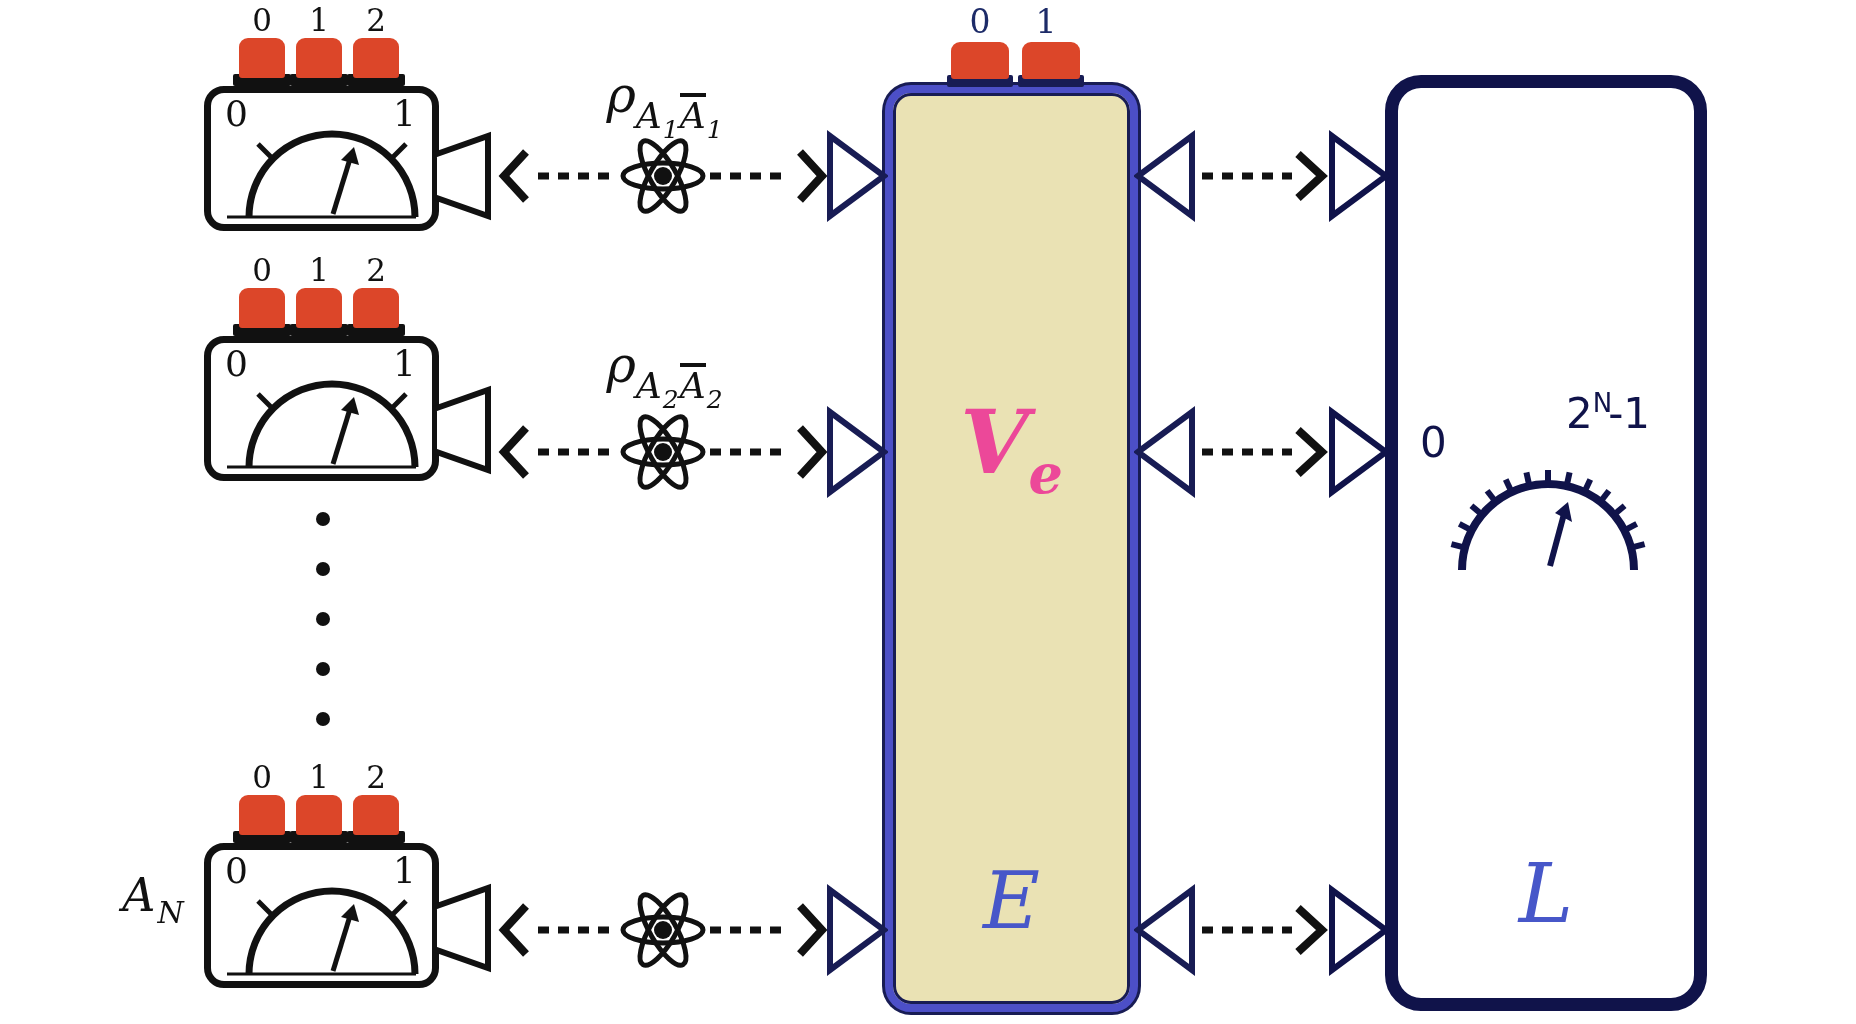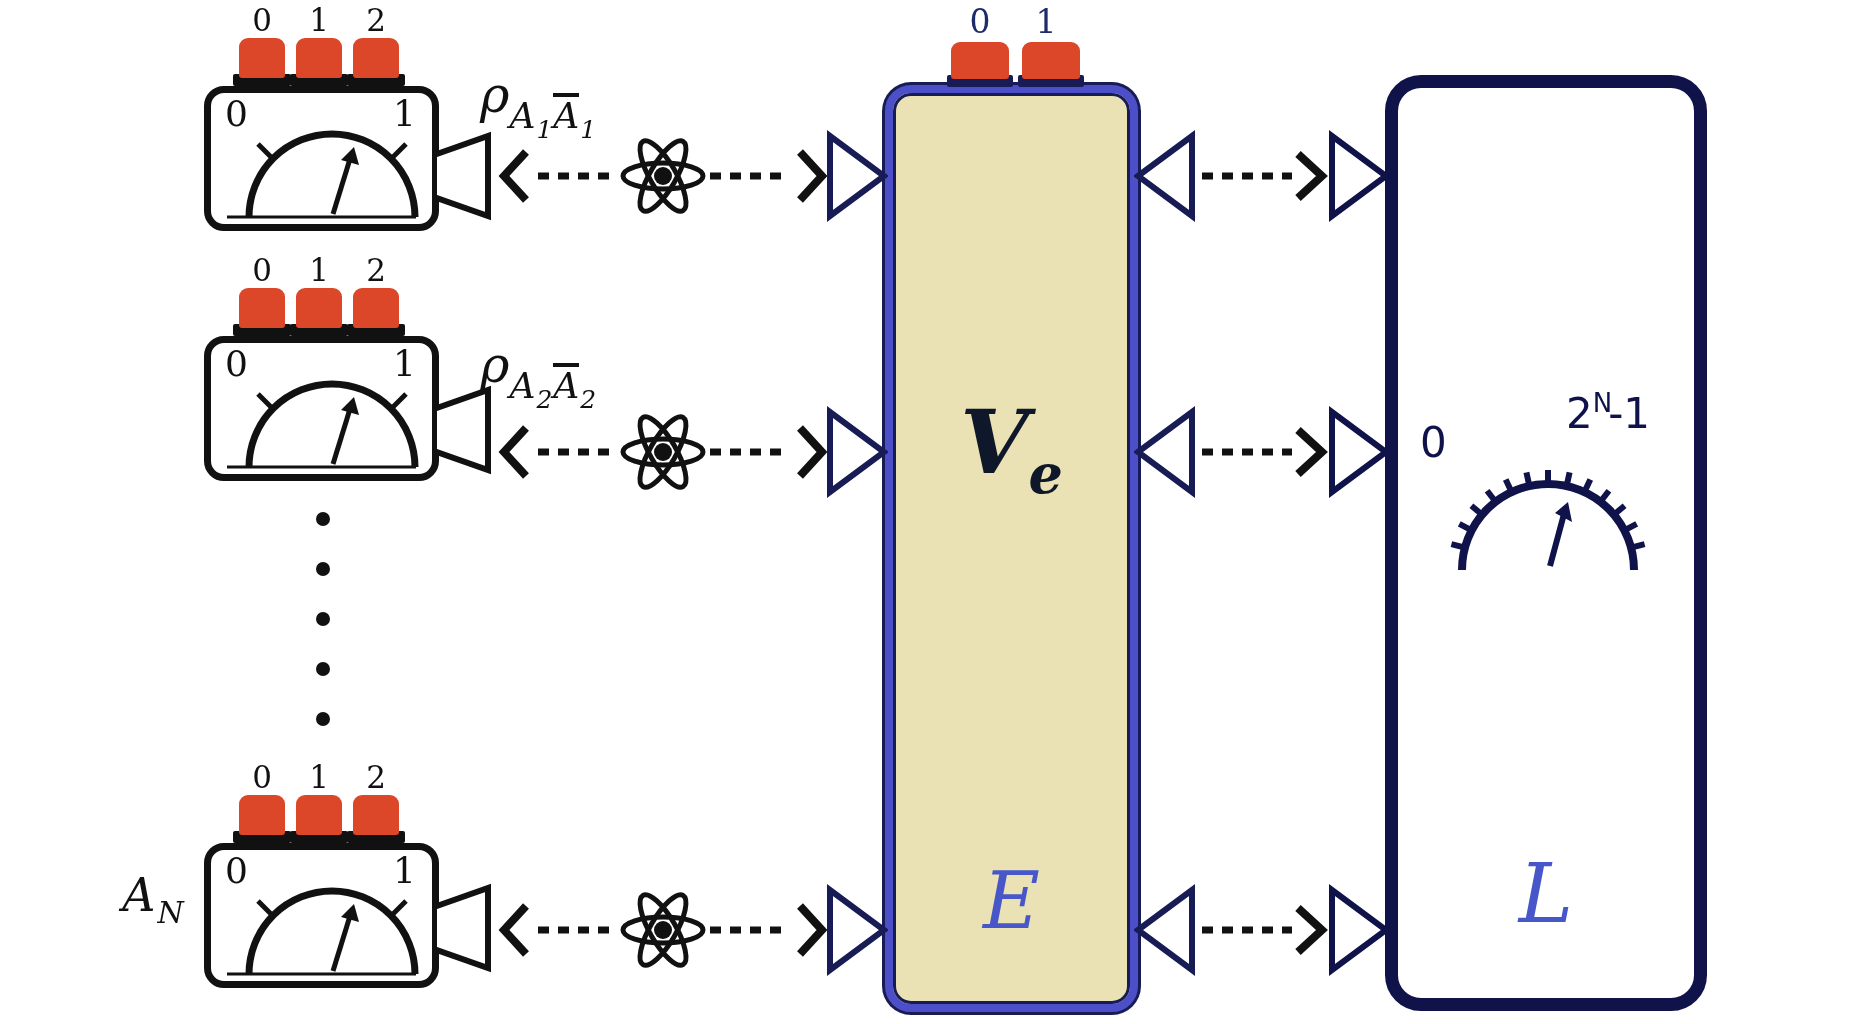--- a/index.html
+++ b/index.html
@@ -15,35 +15,35 @@
   .cap{position:absolute;top:0;width:46px;height:40px;background:#dc4629;border-radius:9px 9px 3px 3px;}
   .cap-base{position:absolute;top:36px;width:58px;height:12px;background:#111;border-radius:2px;}
   .dbox{position:relative;height:145px;border:7px solid #111;border-radius:20px;background:#fff;box-sizing:border-box;}
   .meter-min{position:absolute;left:14px;top:0px;font-size:36px;}
   .meter-max{position:absolute;right:16px;top:0px;font-size:36px;}
   .meter-svg{position:absolute;left:0;top:0;}
   .alabel{position:absolute;width:130px;text-align:center;font-size:46px;font-style:italic;}
   .asub{font-size:30px;font-style:italic;vertical-align:-12px;margin-left:2px;}
 
   
-  .state-label{position:absolute;left:480px;width:370px;font-style:italic;white-space:nowrap;}
+  .state-label{position:absolute;left:480px;width:370px;text-align:center;font-style:italic;white-space:nowrap;}
   .rho{font-size:50px;}
   .ssys{font-size:36px;vertical-align:-16px;}
   .ssub2{font-size:25px;vertical-align:-26px;margin:0 1px;}
   .overbar{display:inline-block;border-top:4px solid #111;padding-top:1px;line-height:1;}
 
   
   .encoder-box{position:absolute;left:885px;top:85px;width:253px;height:927px;box-sizing:border-box;
       background:#eae2b4;border:8px solid #4c4fc7;border-radius:26px;
       box-shadow:0 0 0 3px #181c54, inset 0 0 0 3px #181c54;}
   .ckey-label{position:absolute;top:0px;width:40px;text-align:center;font-size:33px;color:#1d2b68;}
   .ccap{position:absolute;top:42px;width:58px;height:37px;background:#dc4629;border-radius:9px 9px 3px 3px;}
   .ccap-base{position:absolute;top:75px;width:66px;height:12px;background:#181c54;border-radius:2px;}
   .vlabel{position:absolute;left:893px;top:390px;width:237px;text-align:center;
-      font-weight:bold;font-style:italic;font-size:88px;color:#0f172a;}
+      font-weight:bold;font-style:italic;font-size:88px;color:#ec4899;}
   .vsub{font-size:54px;vertical-align:-20px;}
   .elabel{position:absolute;left:893px;top:856px;width:237px;text-align:center;
       font-style:italic;font-size:78px;color:#4757c9;}
 
   
   .decoder-box{position:absolute;left:1385px;top:75px;width:322px;height:936px;box-sizing:border-box;
       background:#fff;border:13px solid #10134a;border-radius:36px;}
   .llabel{position:absolute;left:1398px;top:846px;width:296px;text-align:center;
       font-style:italic;font-size:82px;color:#4757c9;}
   .dmeter-label{position:absolute;color:#10134a;font-family:"DejaVu Sans","Liberation Sans",sans-serif;font-size:42px;}

